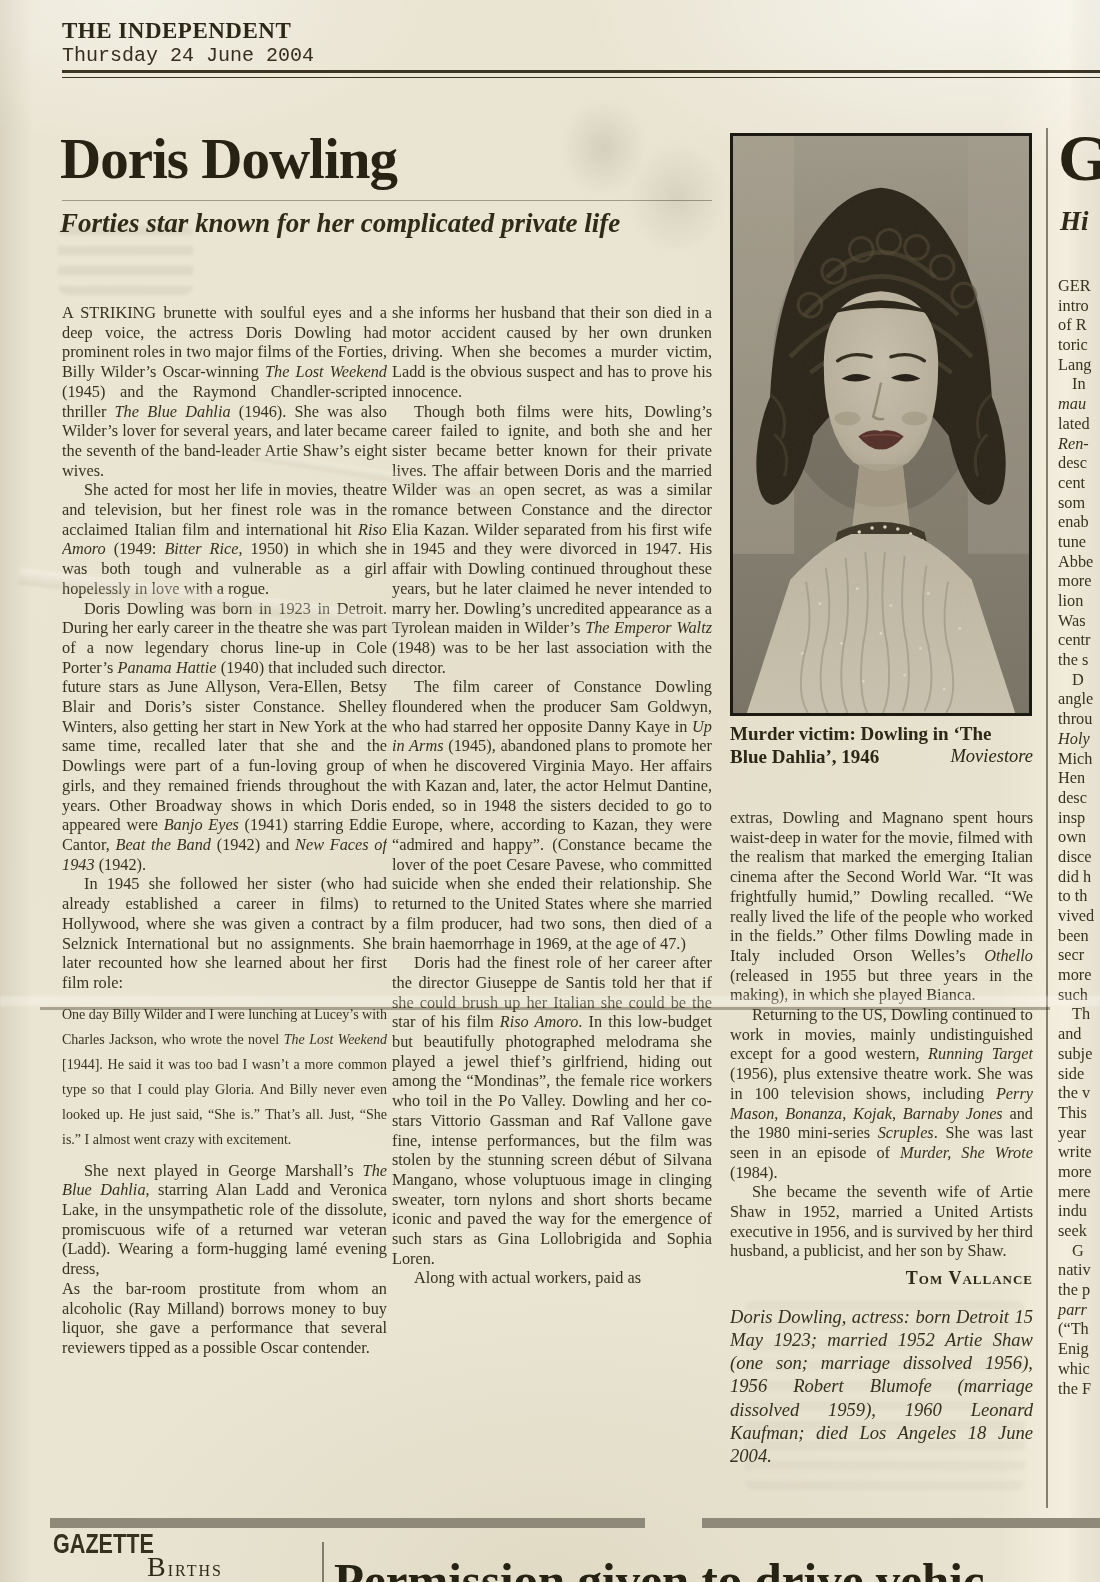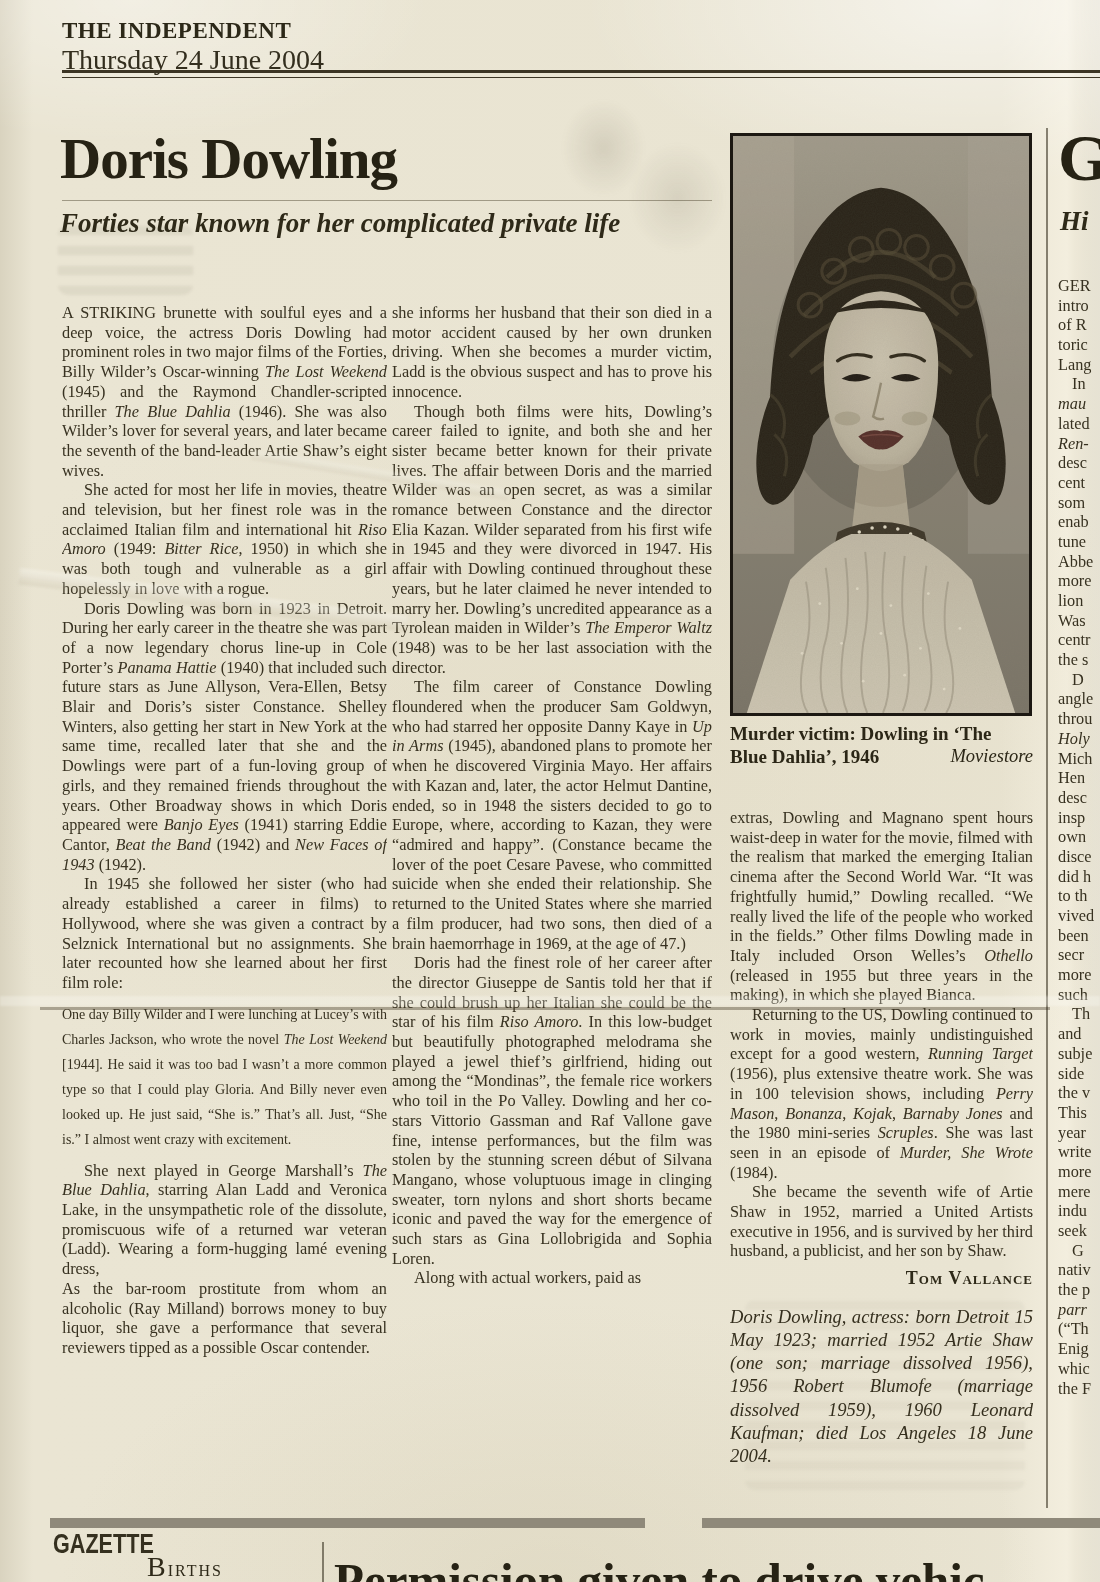--- a/index.html
+++ b/index.html
@@ -9,21 +9,21 @@
     background:
       radial-gradient(ellipse 620px 300px at 88% 0%, rgba(255,255,255,.55), transparent 62%),
       radial-gradient(ellipse 500px 240px at 12% 0%, rgba(255,255,255,.38), transparent 60%),
       radial-gradient(ellipse 900px 600px at 52% 48%, rgba(214,205,176,.28), transparent 72%),
       radial-gradient(ellipse 700px 400px at 50% 100%, rgba(205,196,166,.30), transparent 70%),
       linear-gradient(90deg,#d9d3bf 0,#eae5d3 3%,#e9e4d2 91%,#f3eede 97%,#dcd6c1 100%),
       #e8e3d1;
   }
   
   .masthead-title{position:absolute;left:62px;top:18px;font-size:23px;font-weight:bold;letter-spacing:.5px;color:#2c2818;}
-  .masthead-date{position:absolute;left:62px;top:44px;font-size:28px;color:#332e1e;}
+  .masthead-date{position:absolute;left:62px;top:44px;font-size:20px;color:#332e1e;font-family:Liberation Mono, monospace;}
   .masthead-rule{position:absolute;left:62px;top:70px;width:1038px;height:4px;border-top:3px solid #3c3524;border-bottom:1px solid #3c3524;}
   
   .headline{position:absolute;left:60px;top:126px;font-size:57px;font-weight:bold;color:#262214;letter-spacing:-1px;}
   .headline-rule{position:absolute;left:62px;top:200px;width:650px;height:1px;background:rgba(70,62,40,.45);}
   .standfirst{position:absolute;left:60px;top:208px;width:660px;font-size:27px;font-style:italic;font-weight:bold;color:#2e2918;}
   
   .col{position:absolute;font-size:16.3px;line-height:19.7px;text-align:justify;overflow:hidden;margin-top:20px;}
   .col p{margin:0;}
   .col p.indent{text-indent:22px;}
   .col p.quote{font-size:14px;line-height:25px;margin:9px 0;}

